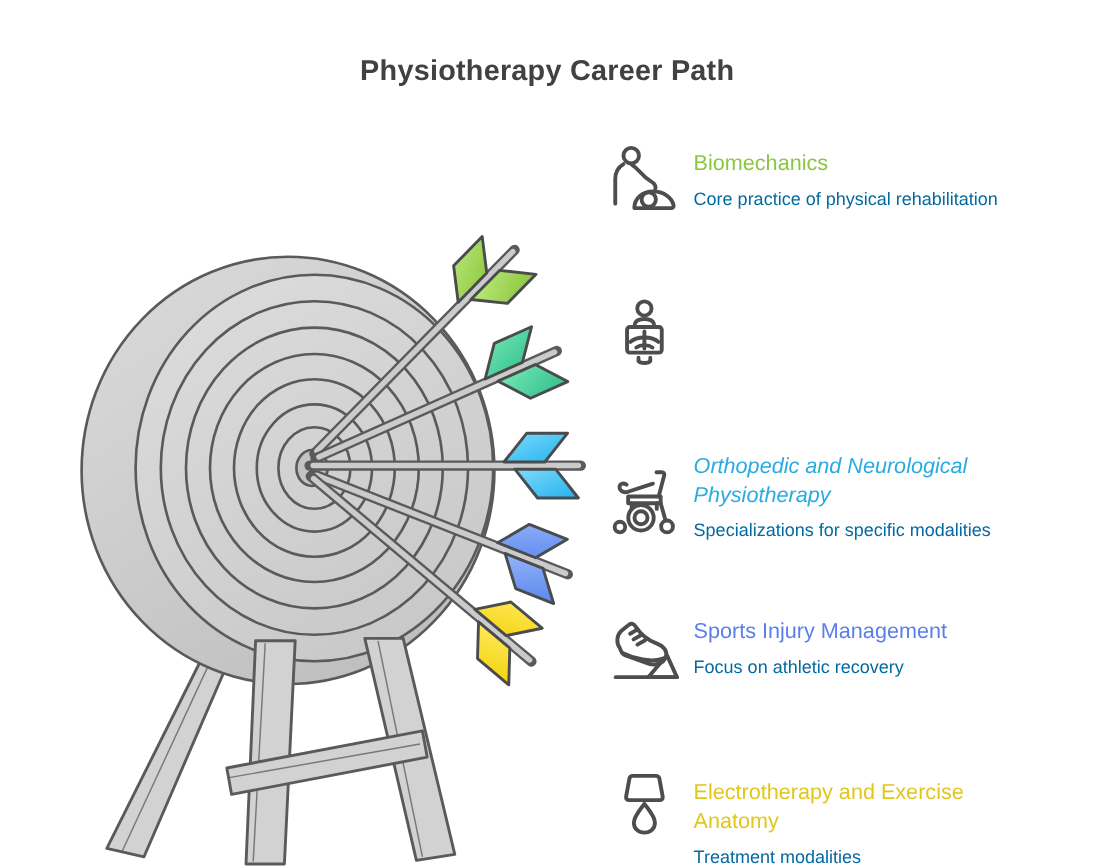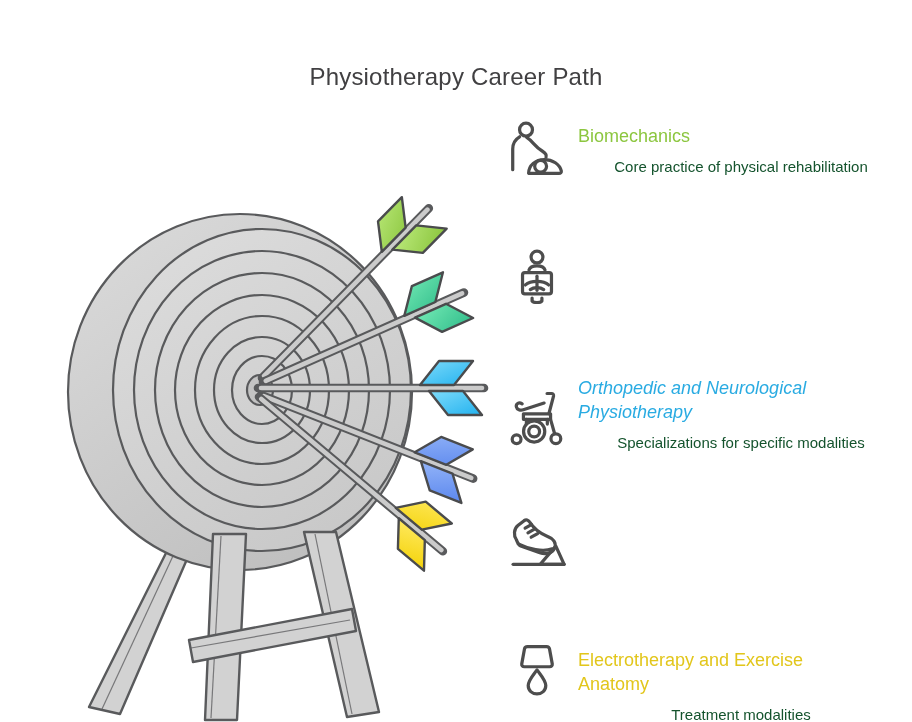--- a/index.html
+++ b/index.html
@@ -1,32 +1,32 @@
 <!DOCTYPE html>
 <html><head>
 <meta charset="utf-8">
 <style>
   html,body{margin:0;padding:0;background:#ffffff;}
   #canvas{
     position:relative;width:912px;height:722px;overflow:hidden;background:#ffffff;
     font-family:"Liberation Sans",sans-serif;color:#414042;
   }
   .main-title{
-    position:absolute;top:63px;left:0;width:100%;margin:0;text-align:center;
-    font-size:24px;font-weight:normal;color:#414042;letter-spacing:.2px;
+    position:absolute;top:46px;left:0;width:100%;margin:0;text-align:center;
+    font-size:24px;font-weight:bold;color:#414042;letter-spacing:.2px;
   }
   .illustration{position:absolute;left:0;top:0;}
   .right-col{position:absolute;left:506px;top:0;width:402px;height:722px;}
   .item{position:absolute;left:0;width:398px;}
   .icon-box{position:absolute;left:0;width:62px;height:62px;}
   .icon-box svg{width:100%;height:100%;display:block;}
   .icon-stroke{fill:none;stroke:#4d4d4d;stroke-width:2.5;stroke-linecap:round;stroke-linejoin:round;}
   .item-text{margin-left:72px;}
   .item-title{font-size:18px;line-height:24px;font-weight:500;}
-  .item-desc{font-size:15px;line-height:19px;color:#14532d;margin-top:9px;text-align:center;}
+  .item-desc{font-size:15px;line-height:19px;color:#0369a1;margin-top:9px;}
   .ring{stroke:#595a5c;stroke-width:2.2;}
   .wood{fill:#d2d2d2;stroke:#595a5c;stroke-width:2.4;stroke-linejoin:round;}
   .bevel{stroke:#595a5c;stroke-width:1.2;opacity:.75;fill:none;}
   .shaft-o{stroke:#595a5c;stroke-width:8.6;stroke-linecap:round;}
   .shaft-i{stroke:#cbcbcb;stroke-width:4.6;stroke-linecap:round;}
   .vanes polygon{stroke:#4a4b4d;stroke-width:2.4;stroke-linejoin:round;}
 </style>
 </head>
 <body>
 
@@ -202,20 +202,26 @@
         <svg viewBox="0 0 48 48">
             <g class="icon-stroke">
           <path d="M5.5,43.6 L45,43.6"></path>
           <path d="M45,43.6 L26.5,43.6 L38.6,29.5 Z"></path>
           <path d="M8,24.5 C5.8,21.5 6,16.2 9.2,13.6 L14,9.8 C15.6,8.6 17.2,9.2 18.2,10.8 C21,15 25.6,19.4 31.4,21.6 C37,23.7 39.2,27.2 37.6,31 C36,34.8 31,36.4 26.2,34.7 L11.4,29.4 C9.8,28.8 8.9,26.9 8,24.5 Z"></path>
           <path d="M9.5,27.8 C17.5,31.8 28.5,34.3 35.8,31.6"></path>
           <path d="M14.8,15.6 L19.6,12.8 M17,19.2 L22,16.4 M19.5,22.6 L24.5,19.8"></path>
         </g>
           </svg>
       </div>
+      <div class="item-text">
+        <div class="item-title" style="color: rgb(91, 127, 233);">
+          <span>Sports Injury Management</span>
+        </div>
+        <div class="item-desc">Focus on athletic recovery</div>
+      </div>
     </div>
 
     <div class="item" style="top:628px">
       <div class="icon-box" style="top:8px">
         <svg viewBox="0 0 48 48">
             <g class="icon-stroke">
           <path d="M16.6,8.2 L31.4,8.2 C32.6,8.2 33.5,8.9 33.7,10.1 L35.8,21.6 C36,22.9 35.2,23.8 33.8,23.8 L14.2,23.8 C12.8,23.8 12,22.9 12.2,21.6 L14.3,10.1 C14.5,8.9 15.4,8.2 16.6,8.2 Z"></path>
           <path d="M24,26.2 C20.8,30.6 17.2,34.4 17.2,38.4 C17.2,42.2 20.2,44.8 24,44.8 C27.8,44.8 30.8,42.2 30.8,38.4 C30.8,34.4 27.2,30.6 24,26.2 Z"></path>
         </g>
           </svg>

